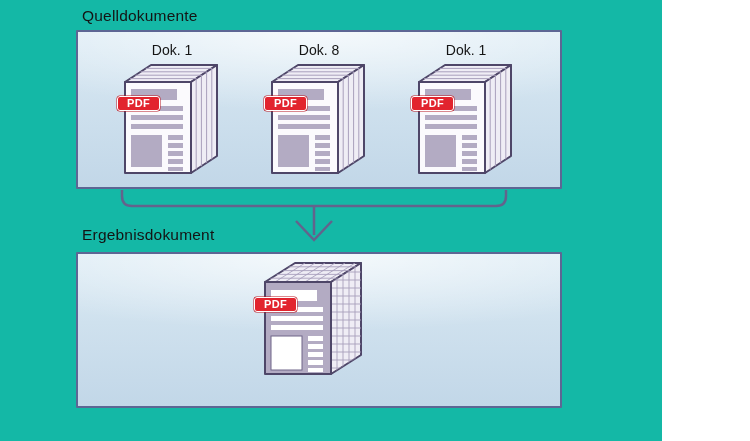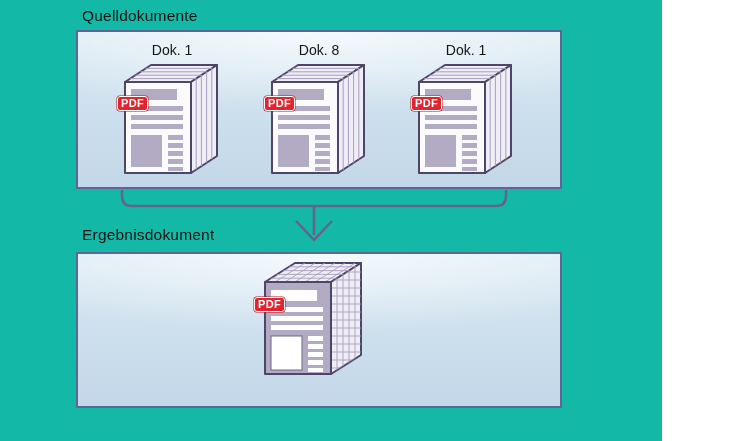--- a/index.html
+++ b/index.html
@@ -26,21 +26,21 @@
   .doc-col.c2{left:171px;top:8px;}
   .doc-col.c3{left:318px;top:8px;}
   .doc-col.c4{left:167px;top:6px;}
   .doc-label{font-size:14px;height:20px;line-height:20px;margin-bottom:2px;color:#141414;}
   .icon-wrap{position:relative;margin:0 auto;}
   .icon-wrap.src{width:98px;height:114px;}
   .icon-wrap.res{width:104px;height:116px;}
   .pdf-badge{
     position:absolute;display:inline-block;
     background:#e2242e;color:#ffffff;border:1.5px solid #ffffff;border-radius:3px;
-    font-size:11px;font-weight:bold;line-height:13px;padding:0 3px;
+    font-size:11px;font-weight:bold;line-height:13px;padding:0 9px;
     letter-spacing:0.3px;box-shadow:0 0 0 0.5px #b81620;
   }
   .icon-wrap.src .pdf-badge{left:-6px;top:34px;}
   .icon-wrap.res .pdf-badge{left:-9px;top:37px;}
   #merge-arrow{position:absolute;left:0;top:0;pointer-events:none;}
   .hidden-defs{position:absolute;width:0;height:0;overflow:hidden;}
 </style>
 </head>
 <body>
 

